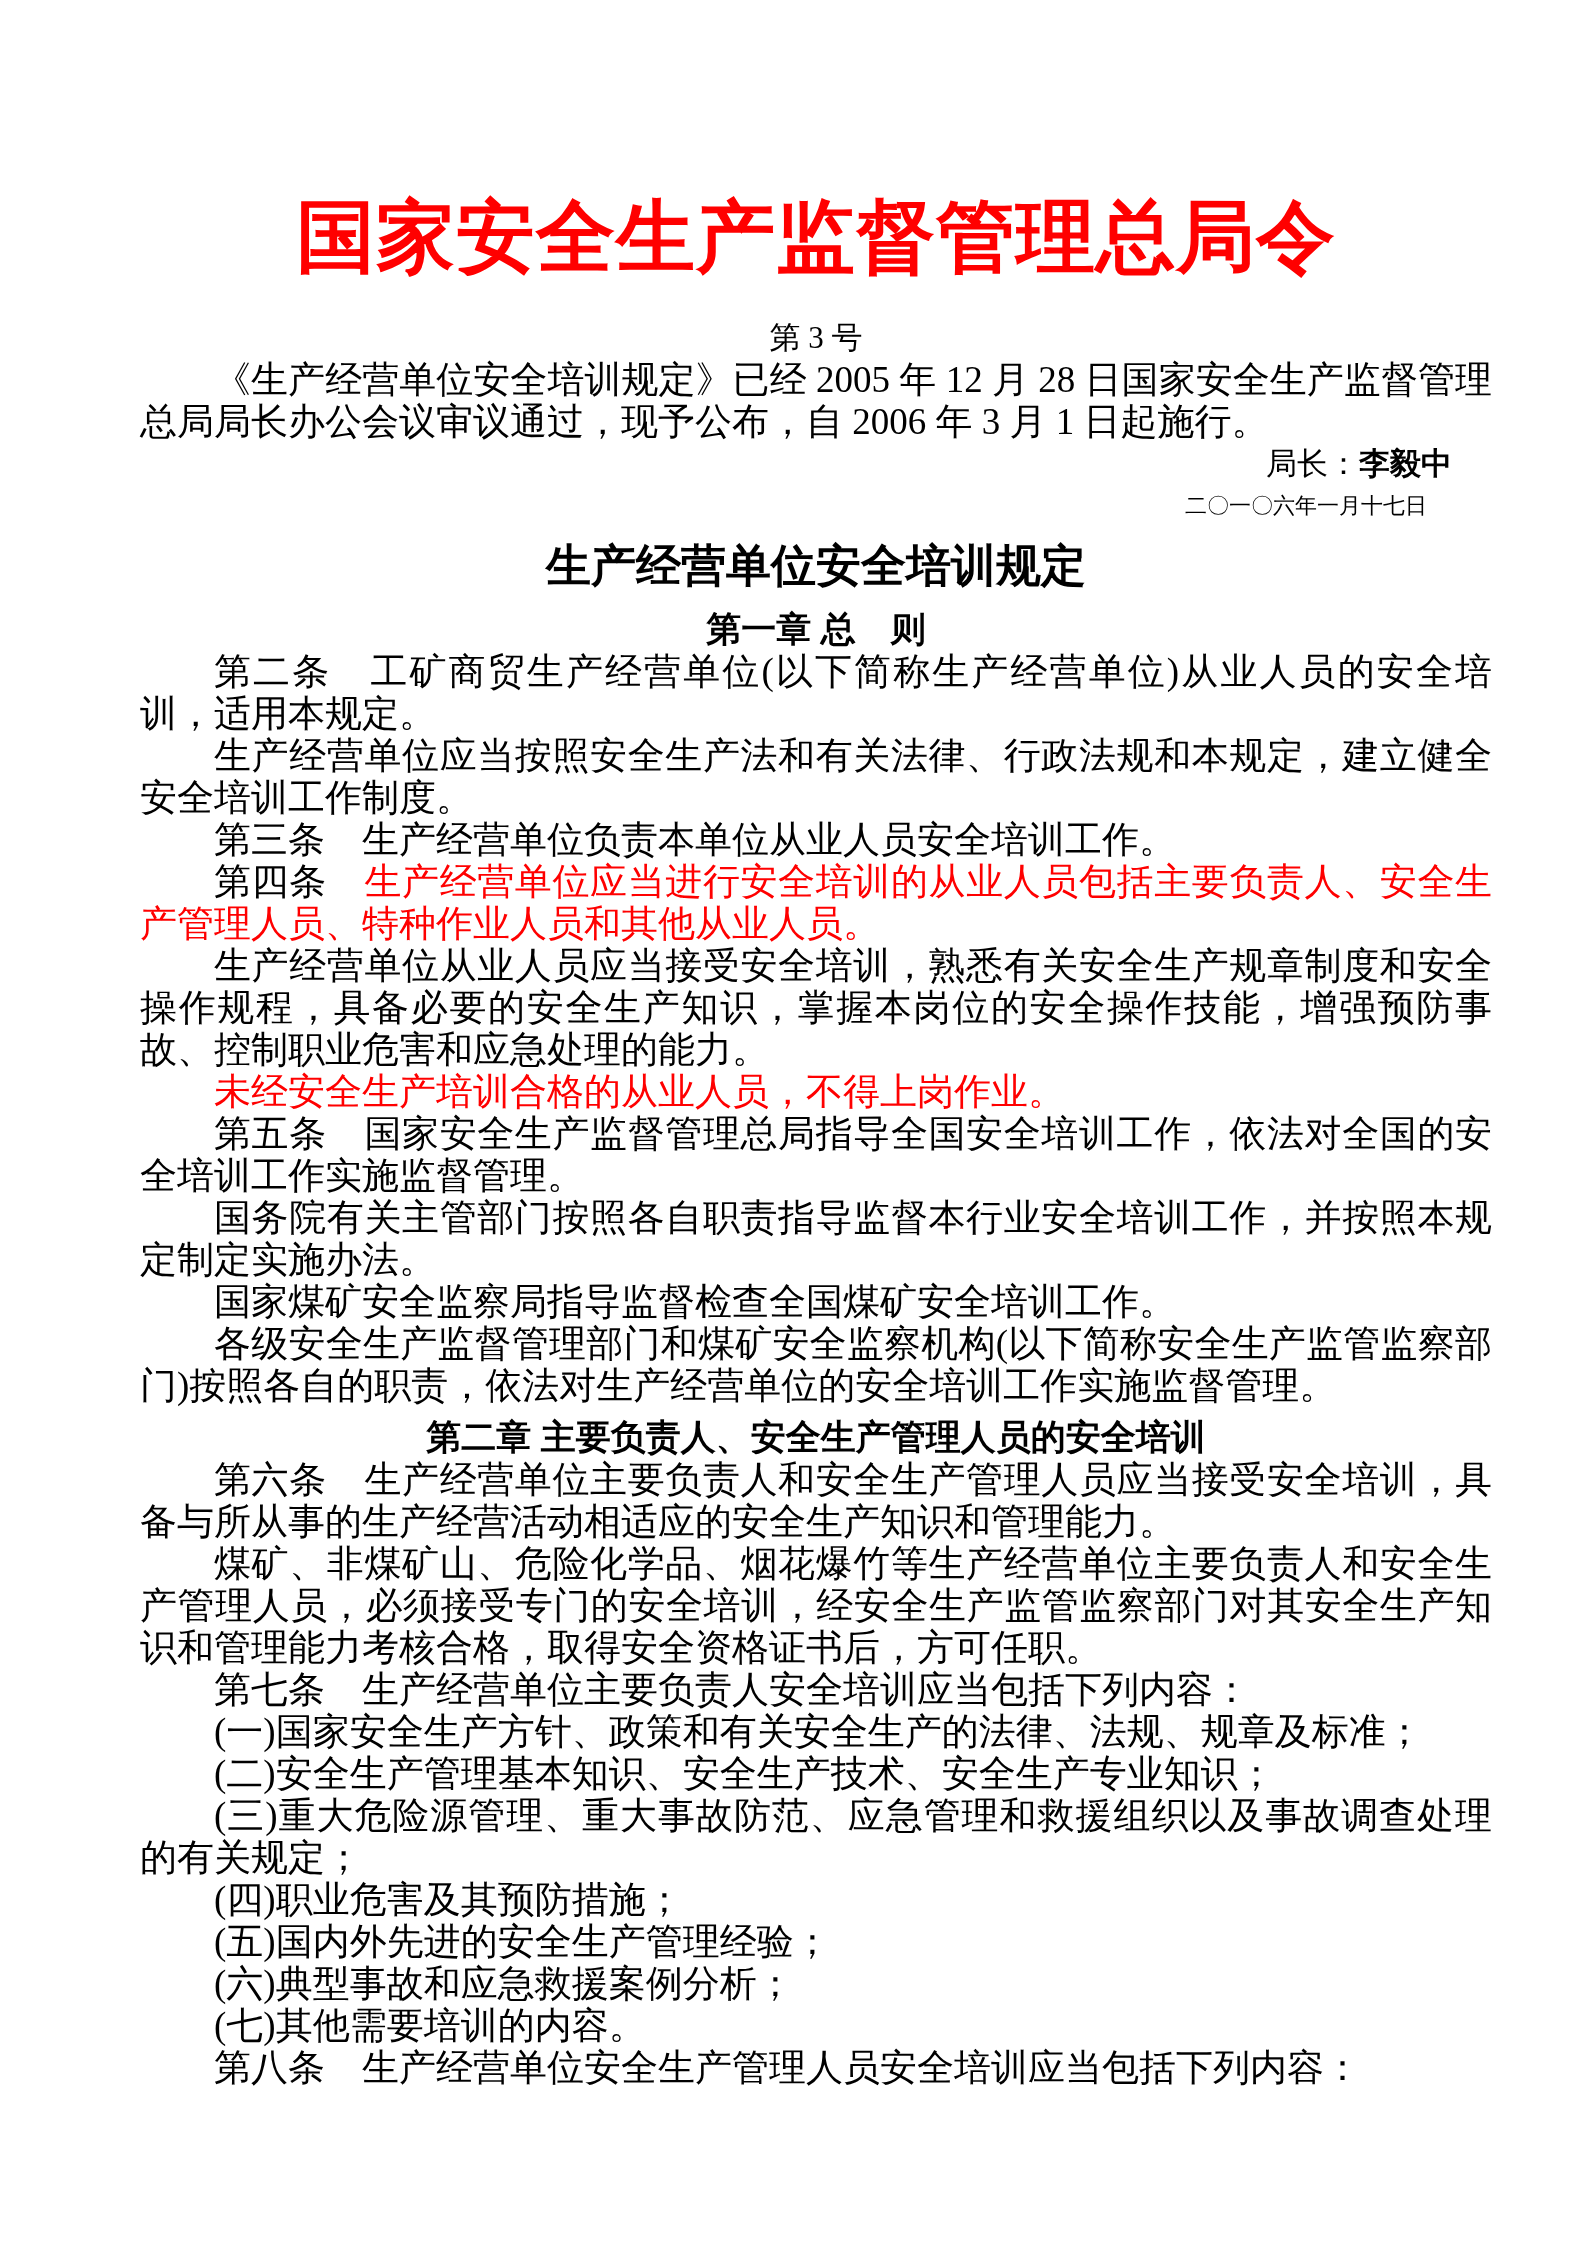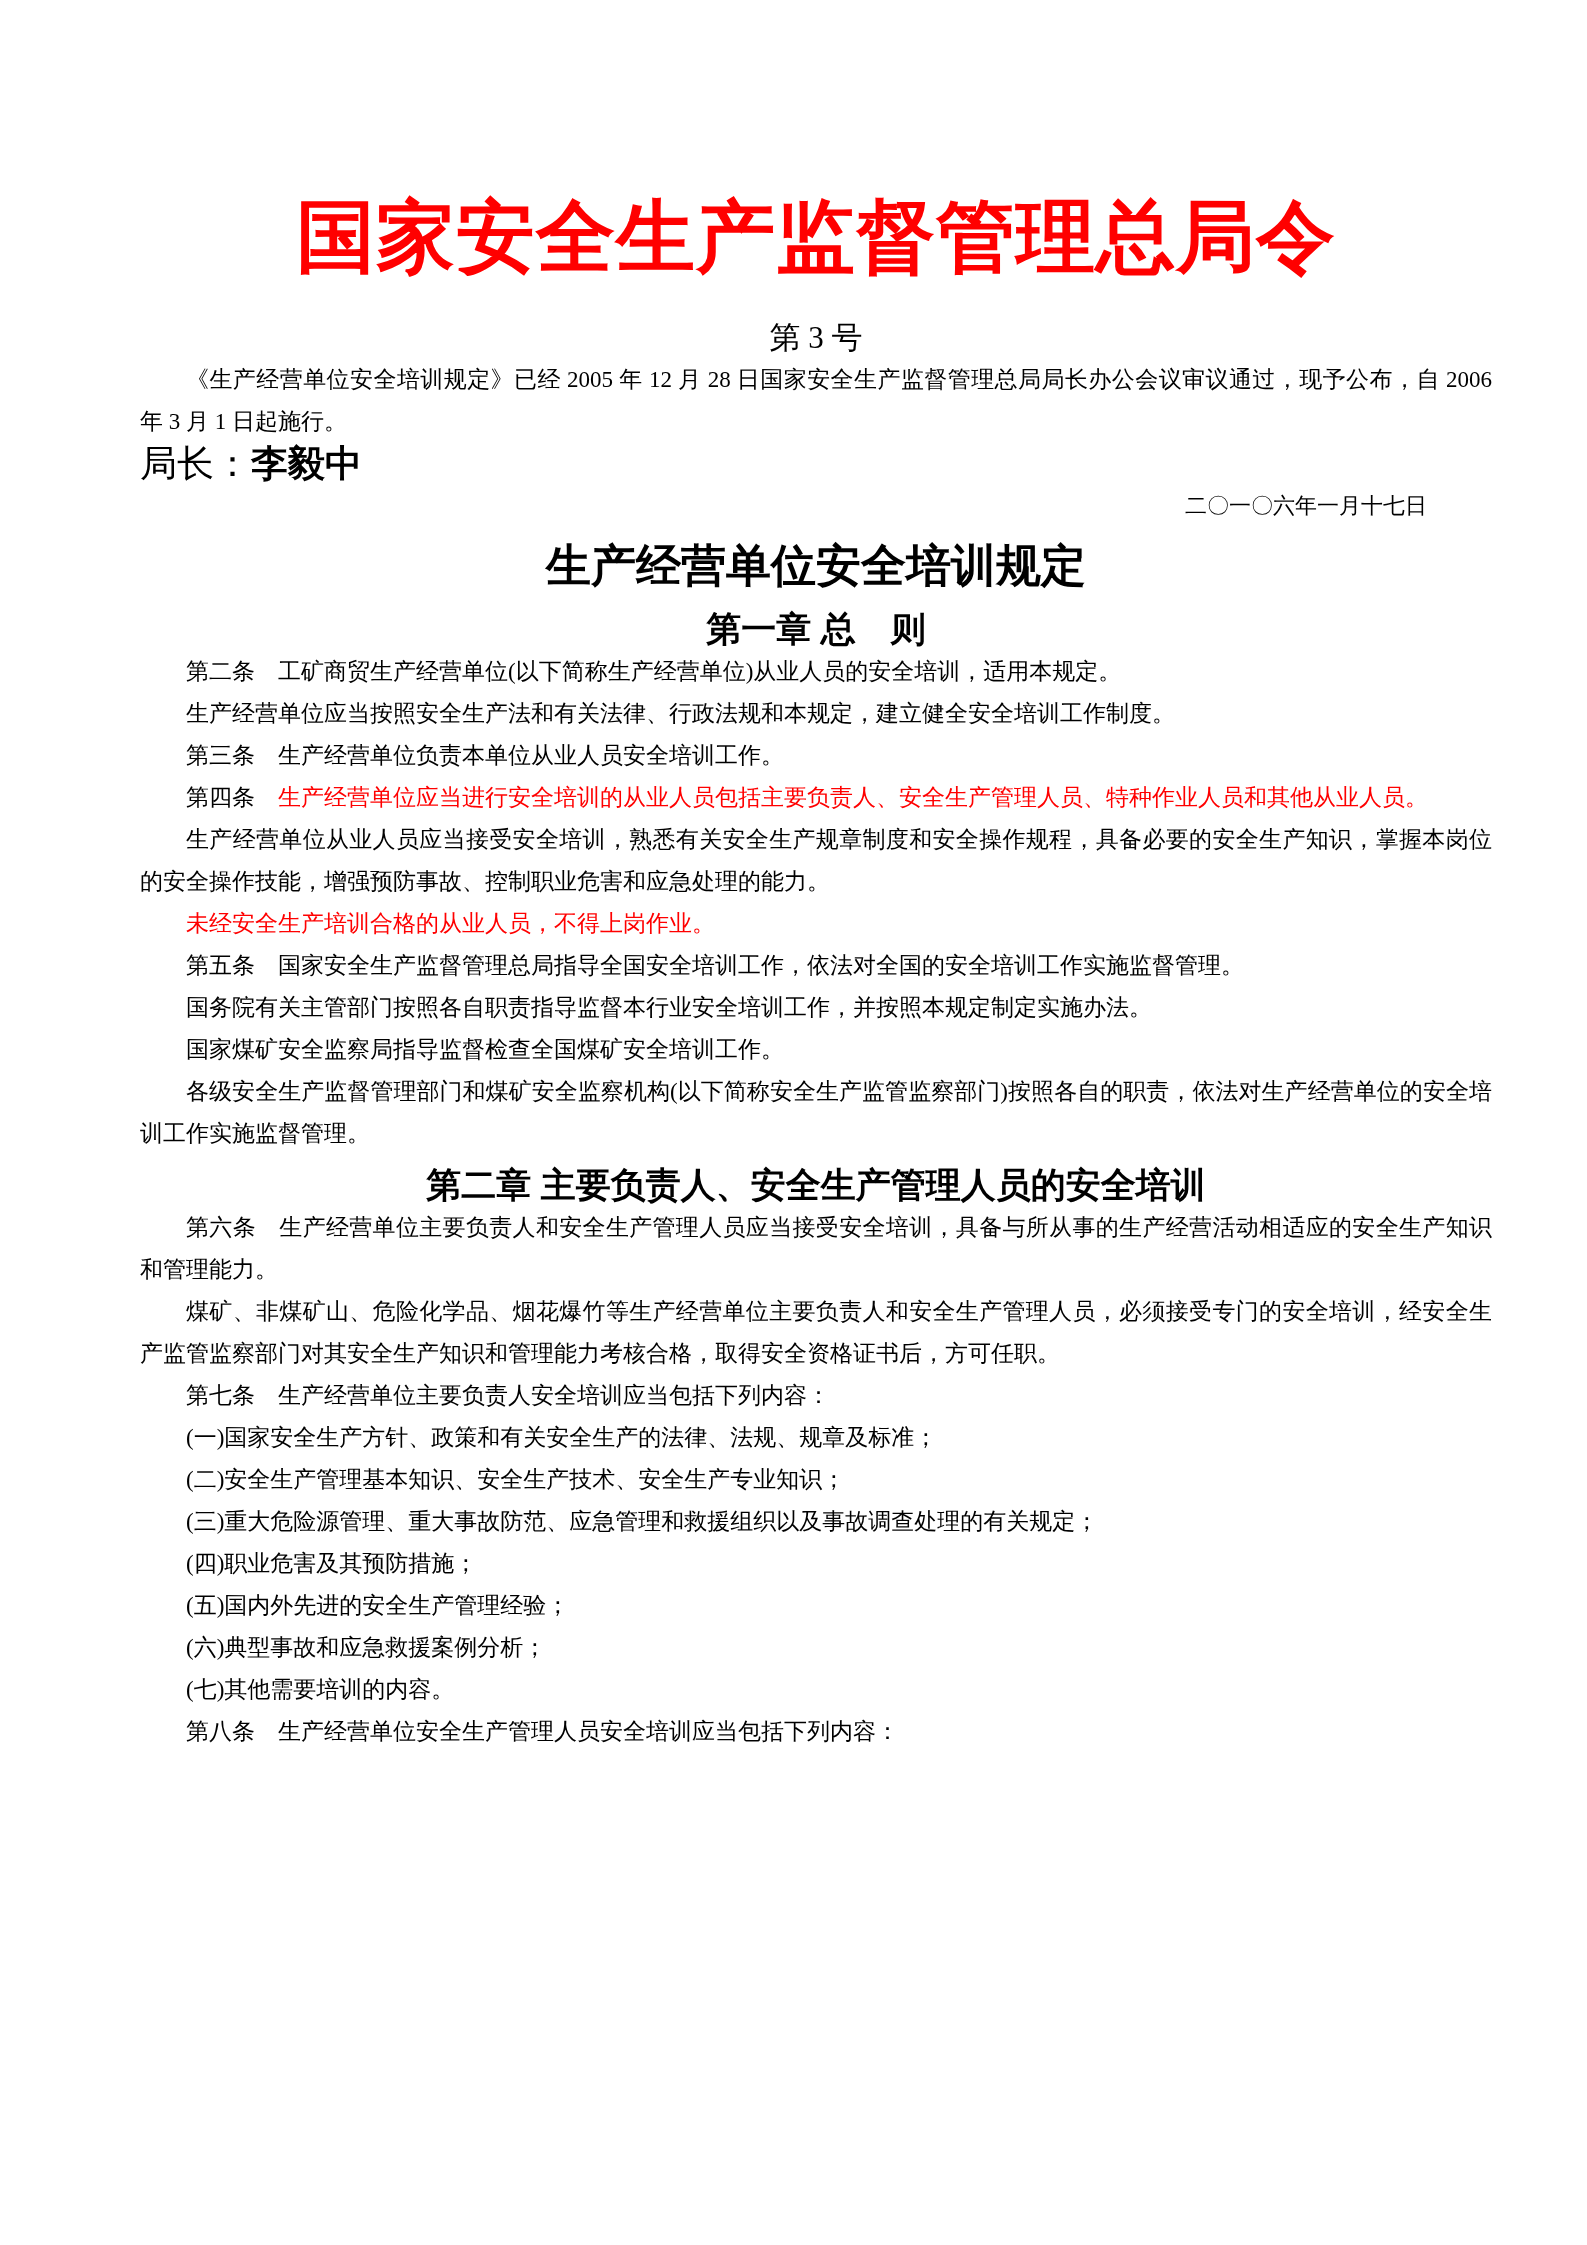--- a/index.html
+++ b/index.html
@@ -28,30 +28,30 @@
     white-space: nowrap;
   }
   .order-no {
     margin-top: 26px;
     font-size: 31px;
     line-height: 42px;
     text-align: center;
   }
   .para {
     margin: 0;
-    font-size: 23px;
+    font-size: 37px;
     line-height: 42px;
     text-align: justify;
     text-justify: inter-ideograph;
     text-indent: 2em;
   }
   .signer {
-    font-size: 37px;
+    font-size: 31px;
     line-height: 42px;
-    text-align: left;
+    text-align: right;
     padding-right: 40px;
   }
   .signer .name { font-weight: bold; }
   .sign-date {
     font-size: 22px;
     line-height: 42px;
     text-align: right;
     padding-right: 65px;
   }
   .doc-title {

